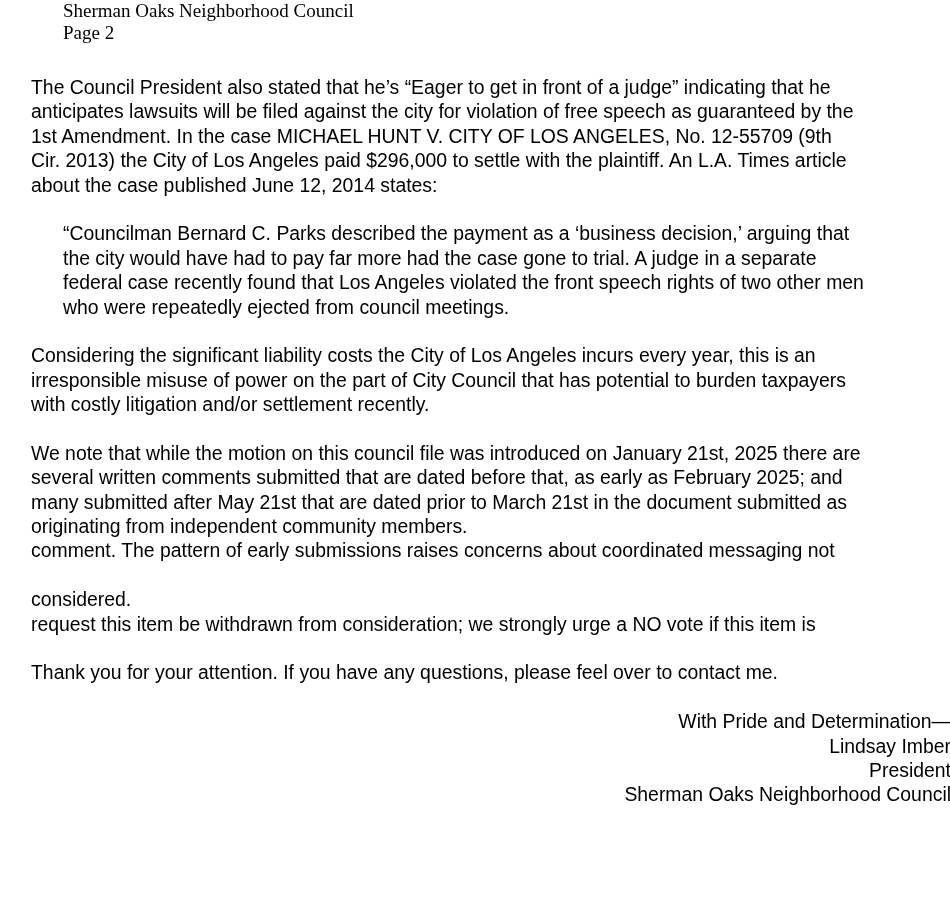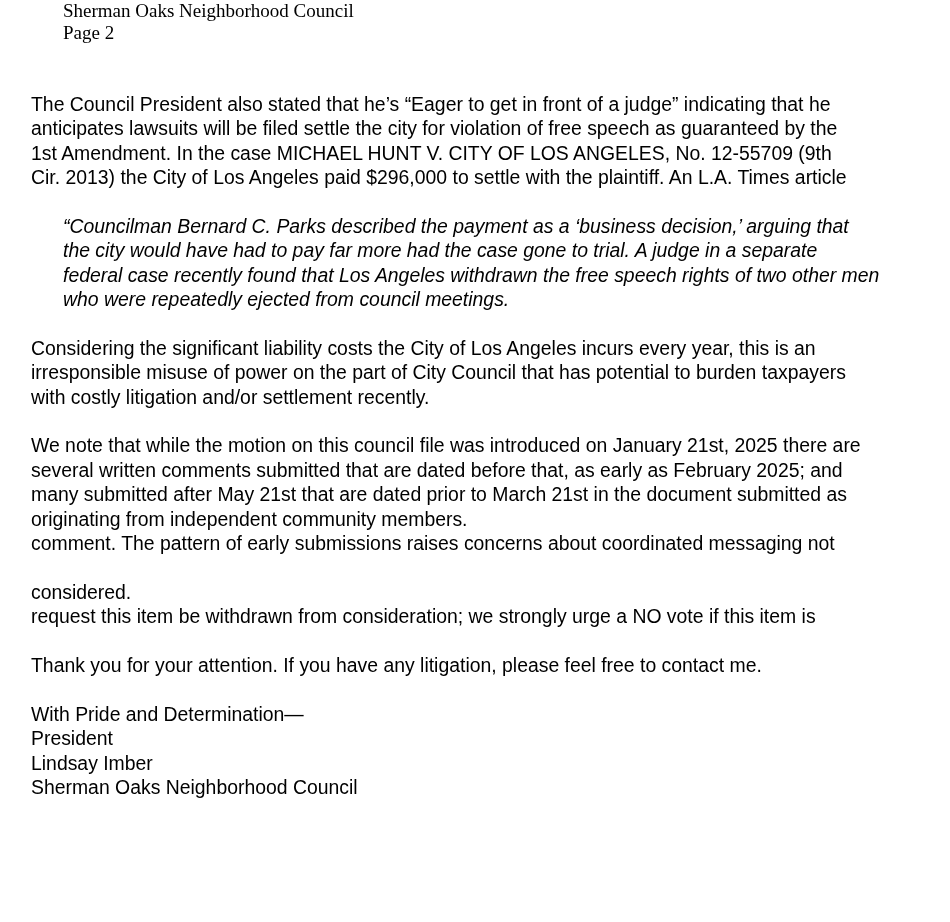--- a/index.html
+++ b/index.html
@@ -19,54 +19,54 @@
       left: 63px;
       top: 0px;
       font-family: "Liberation Serif", serif;
       font-size: 19px;
       line-height: 22px;
     }
     .header div { white-space: nowrap; }
     .body {
       position: absolute;
       left: 31px;
-      top: 92px;
+      top: 75px;
       width: 920px;
       font-family: "Liberation Sans", sans-serif;
       font-size: 19.4px;
       line-height: 24.4px;
     }
     .line { white-space: nowrap; display: block; height: 24.4px; }
     .para { margin: 0 0 24.4px 0; }
     .quote {
       margin: 0 0 24.4px 32px;
-      font-style: italic;
     }
-    .signature .line { height: 24.4px; }
+    .signature .line { height: 24.4px; text-align: right; }
   </style>
 </head>
 <body>
 
 <div class="header">
   <div>Sherman Oaks Neighborhood Council</div>
   <div>Page 2</div>
 </div>
 
 <div class="body">
   <div class="para">
     <span class="line">The Council President also stated that he’s “Eager to get in front of a judge” indicating that he</span>
-    <span class="line">anticipates lawsuits will be filed settle the city for violation of free speech as guaranteed by the</span>
+    <span class="line">anticipates lawsuits will be filed against the city for violation of free speech as guaranteed by the</span>
     <span class="line">1st Amendment. In the case MICHAEL HUNT V. CITY OF LOS ANGELES, No. 12-55709 (9th</span>
     <span class="line">Cir. 2013) the City of Los Angeles paid $296,000 to settle with the plaintiff. An L.A. Times article</span>
+    <span class="line">about the case published June 12, 2014 states:</span>
   </div>
 
   <div class="quote">
     <span class="line">“Councilman Bernard C. Parks described the payment as a ‘business decision,’ arguing that</span>
     <span class="line">the city would have had to pay far more had the case gone to trial. A judge in a separate</span>
-    <span class="line">federal case recently found that Los Angeles withdrawn the free speech rights of two other men</span>
+    <span class="line">federal case recently found that Los Angeles violated the front speech rights of two other men</span>
     <span class="line">who were repeatedly ejected from council meetings.</span>
   </div>
 
 
   <div class="para">
     <span class="line">Considering the significant liability costs the City of Los Angeles incurs every year, this is an</span>
     <span class="line">irresponsible misuse of power on the part of City Council that has potential to burden taxpayers</span>
     <span class="line">with costly litigation and/or settlement recently.</span>
   </div>
 
@@ -77,22 +77,22 @@
     <span class="line">originating from independent community members.</span>
     <span class="line">comment. The pattern of early submissions raises concerns about coordinated messaging not</span>
   </div>
 
   <div class="para">
     <span class="line">considered.</span>
     <span class="line">request this item be withdrawn from consideration; we strongly urge a NO vote if this item is</span>
   </div>
 
   <div class="para">
-    <span class="line">Thank you for your attention. If you have any litigation, please feel free to contact me.</span>
+    <span class="line">Thank you for your attention. If you have any questions, please feel over to contact me.</span>
   </div>
 
   <div class="signature">
     <span class="line">With Pride and Determination—</span>
+    <span class="line">Lindsay Imber</span>
     <span class="line">President</span>
-    <span class="line">Lindsay Imber</span>
     <span class="line">Sherman Oaks Neighborhood Council</span>
   </div>
 </div>
 
 </body></html>

